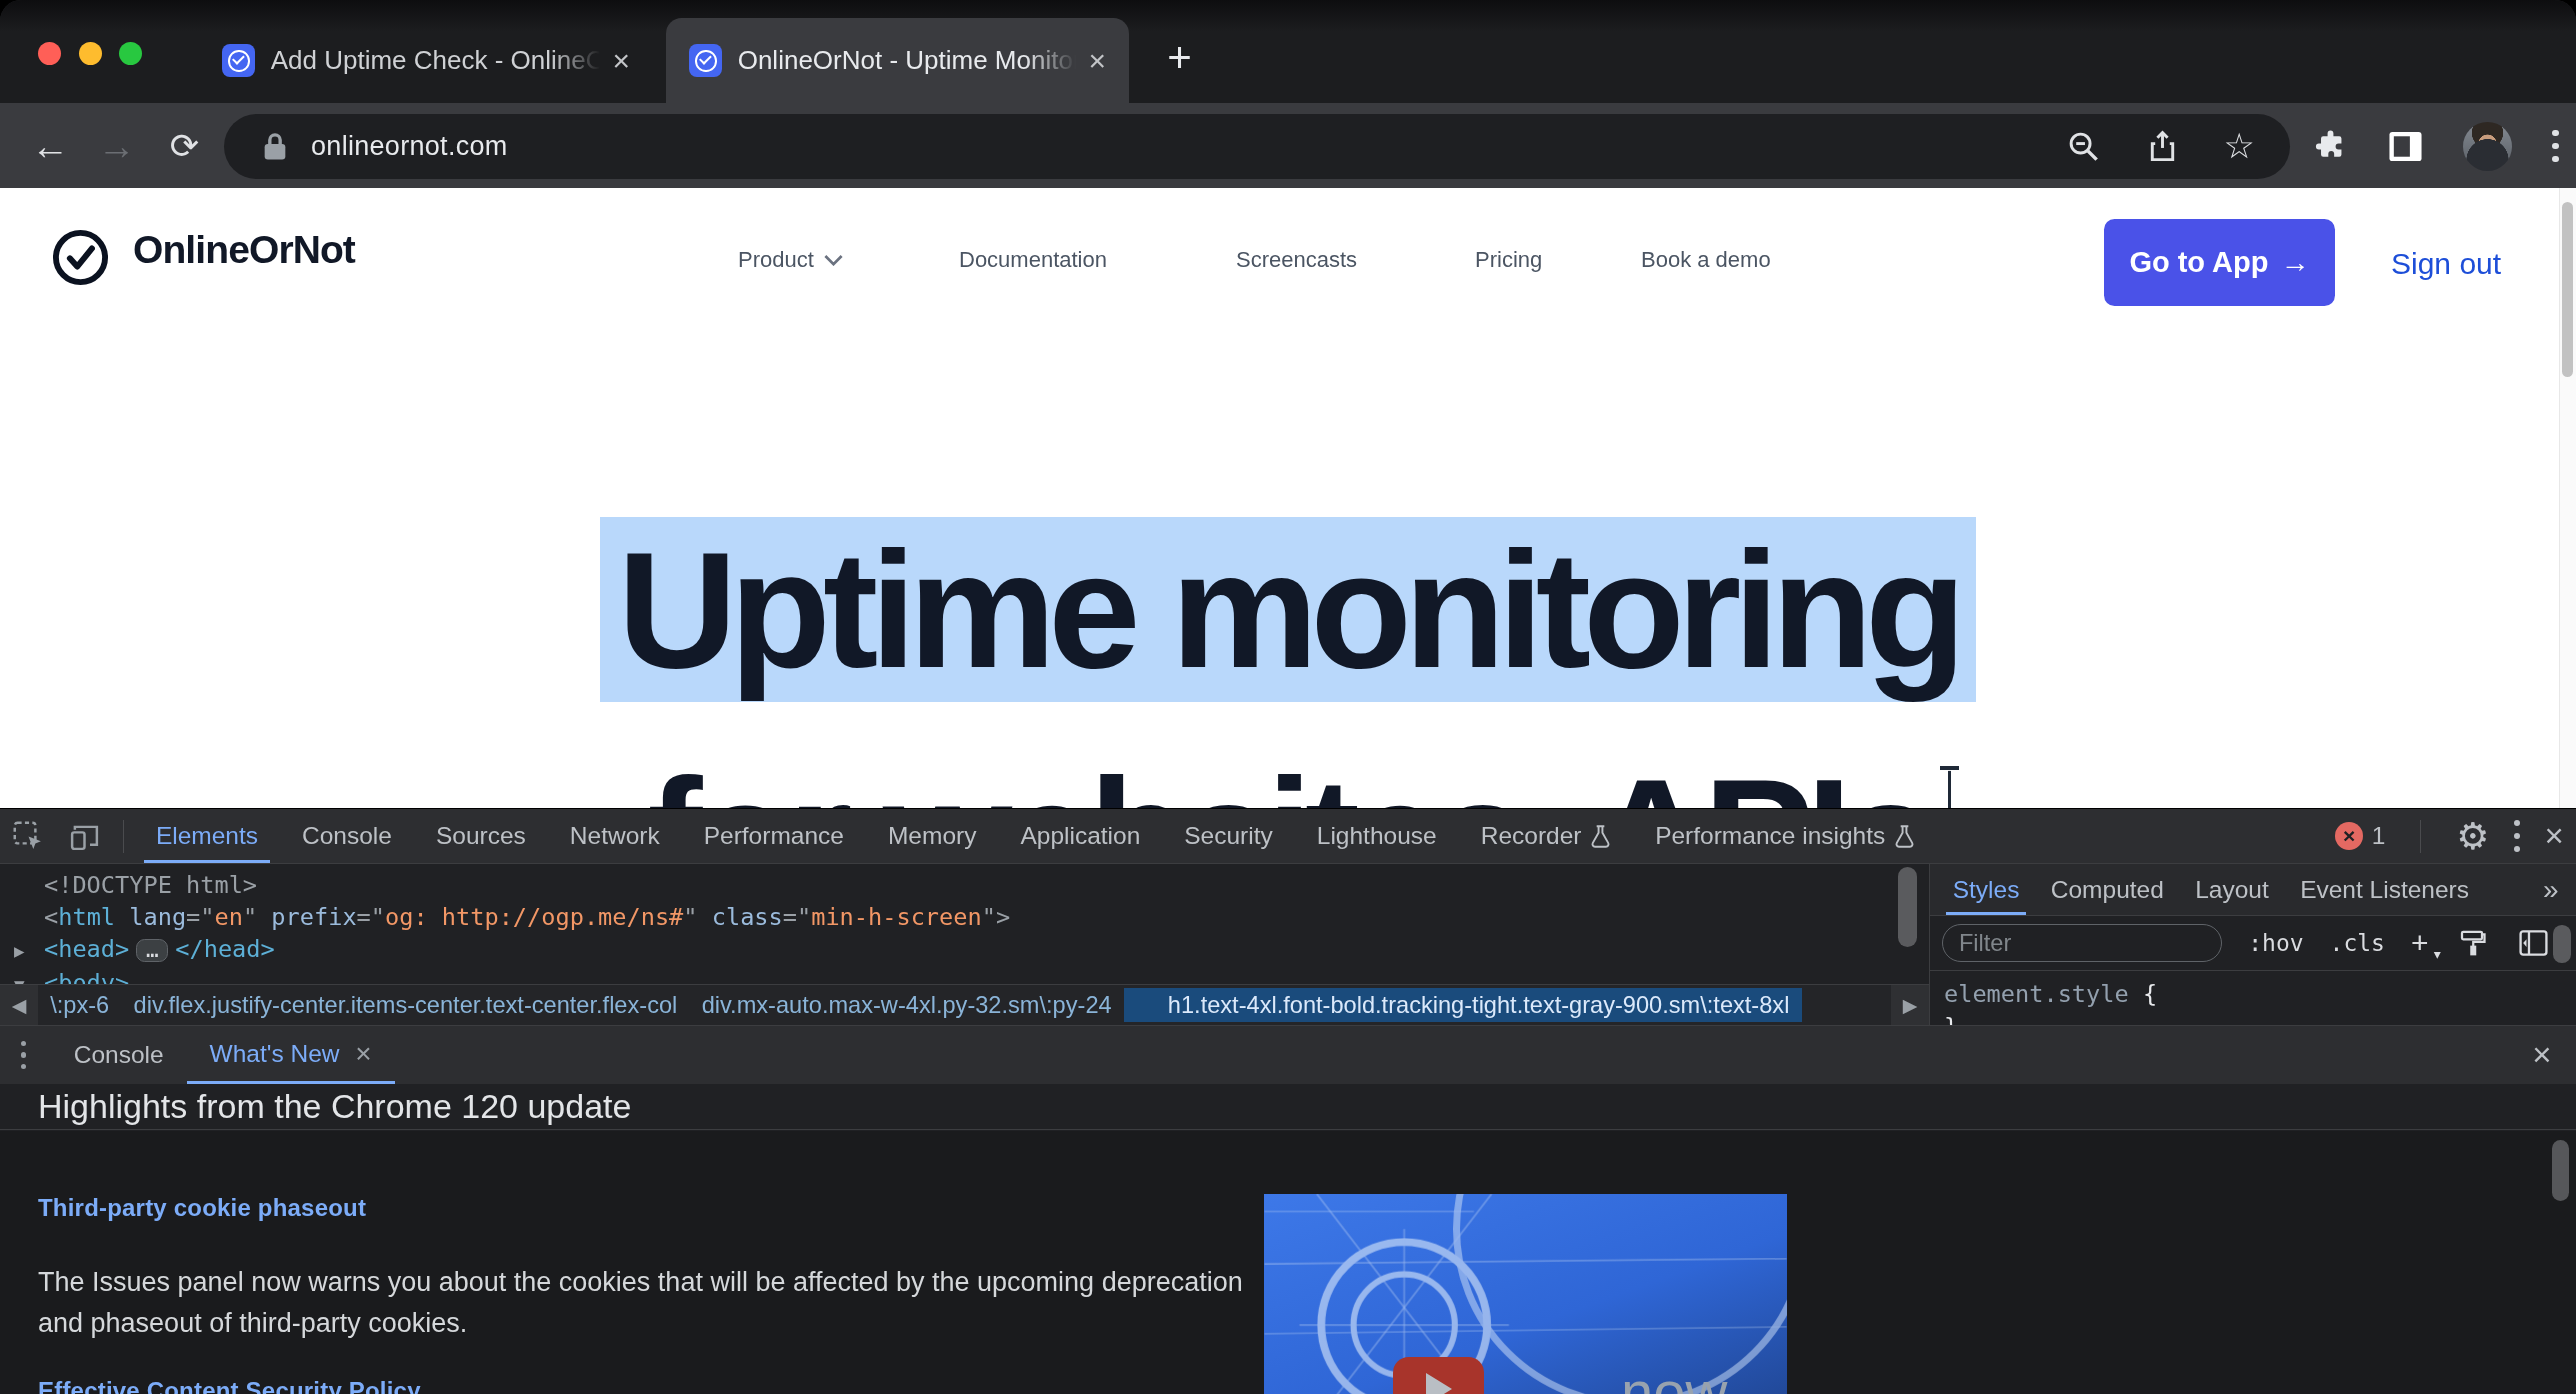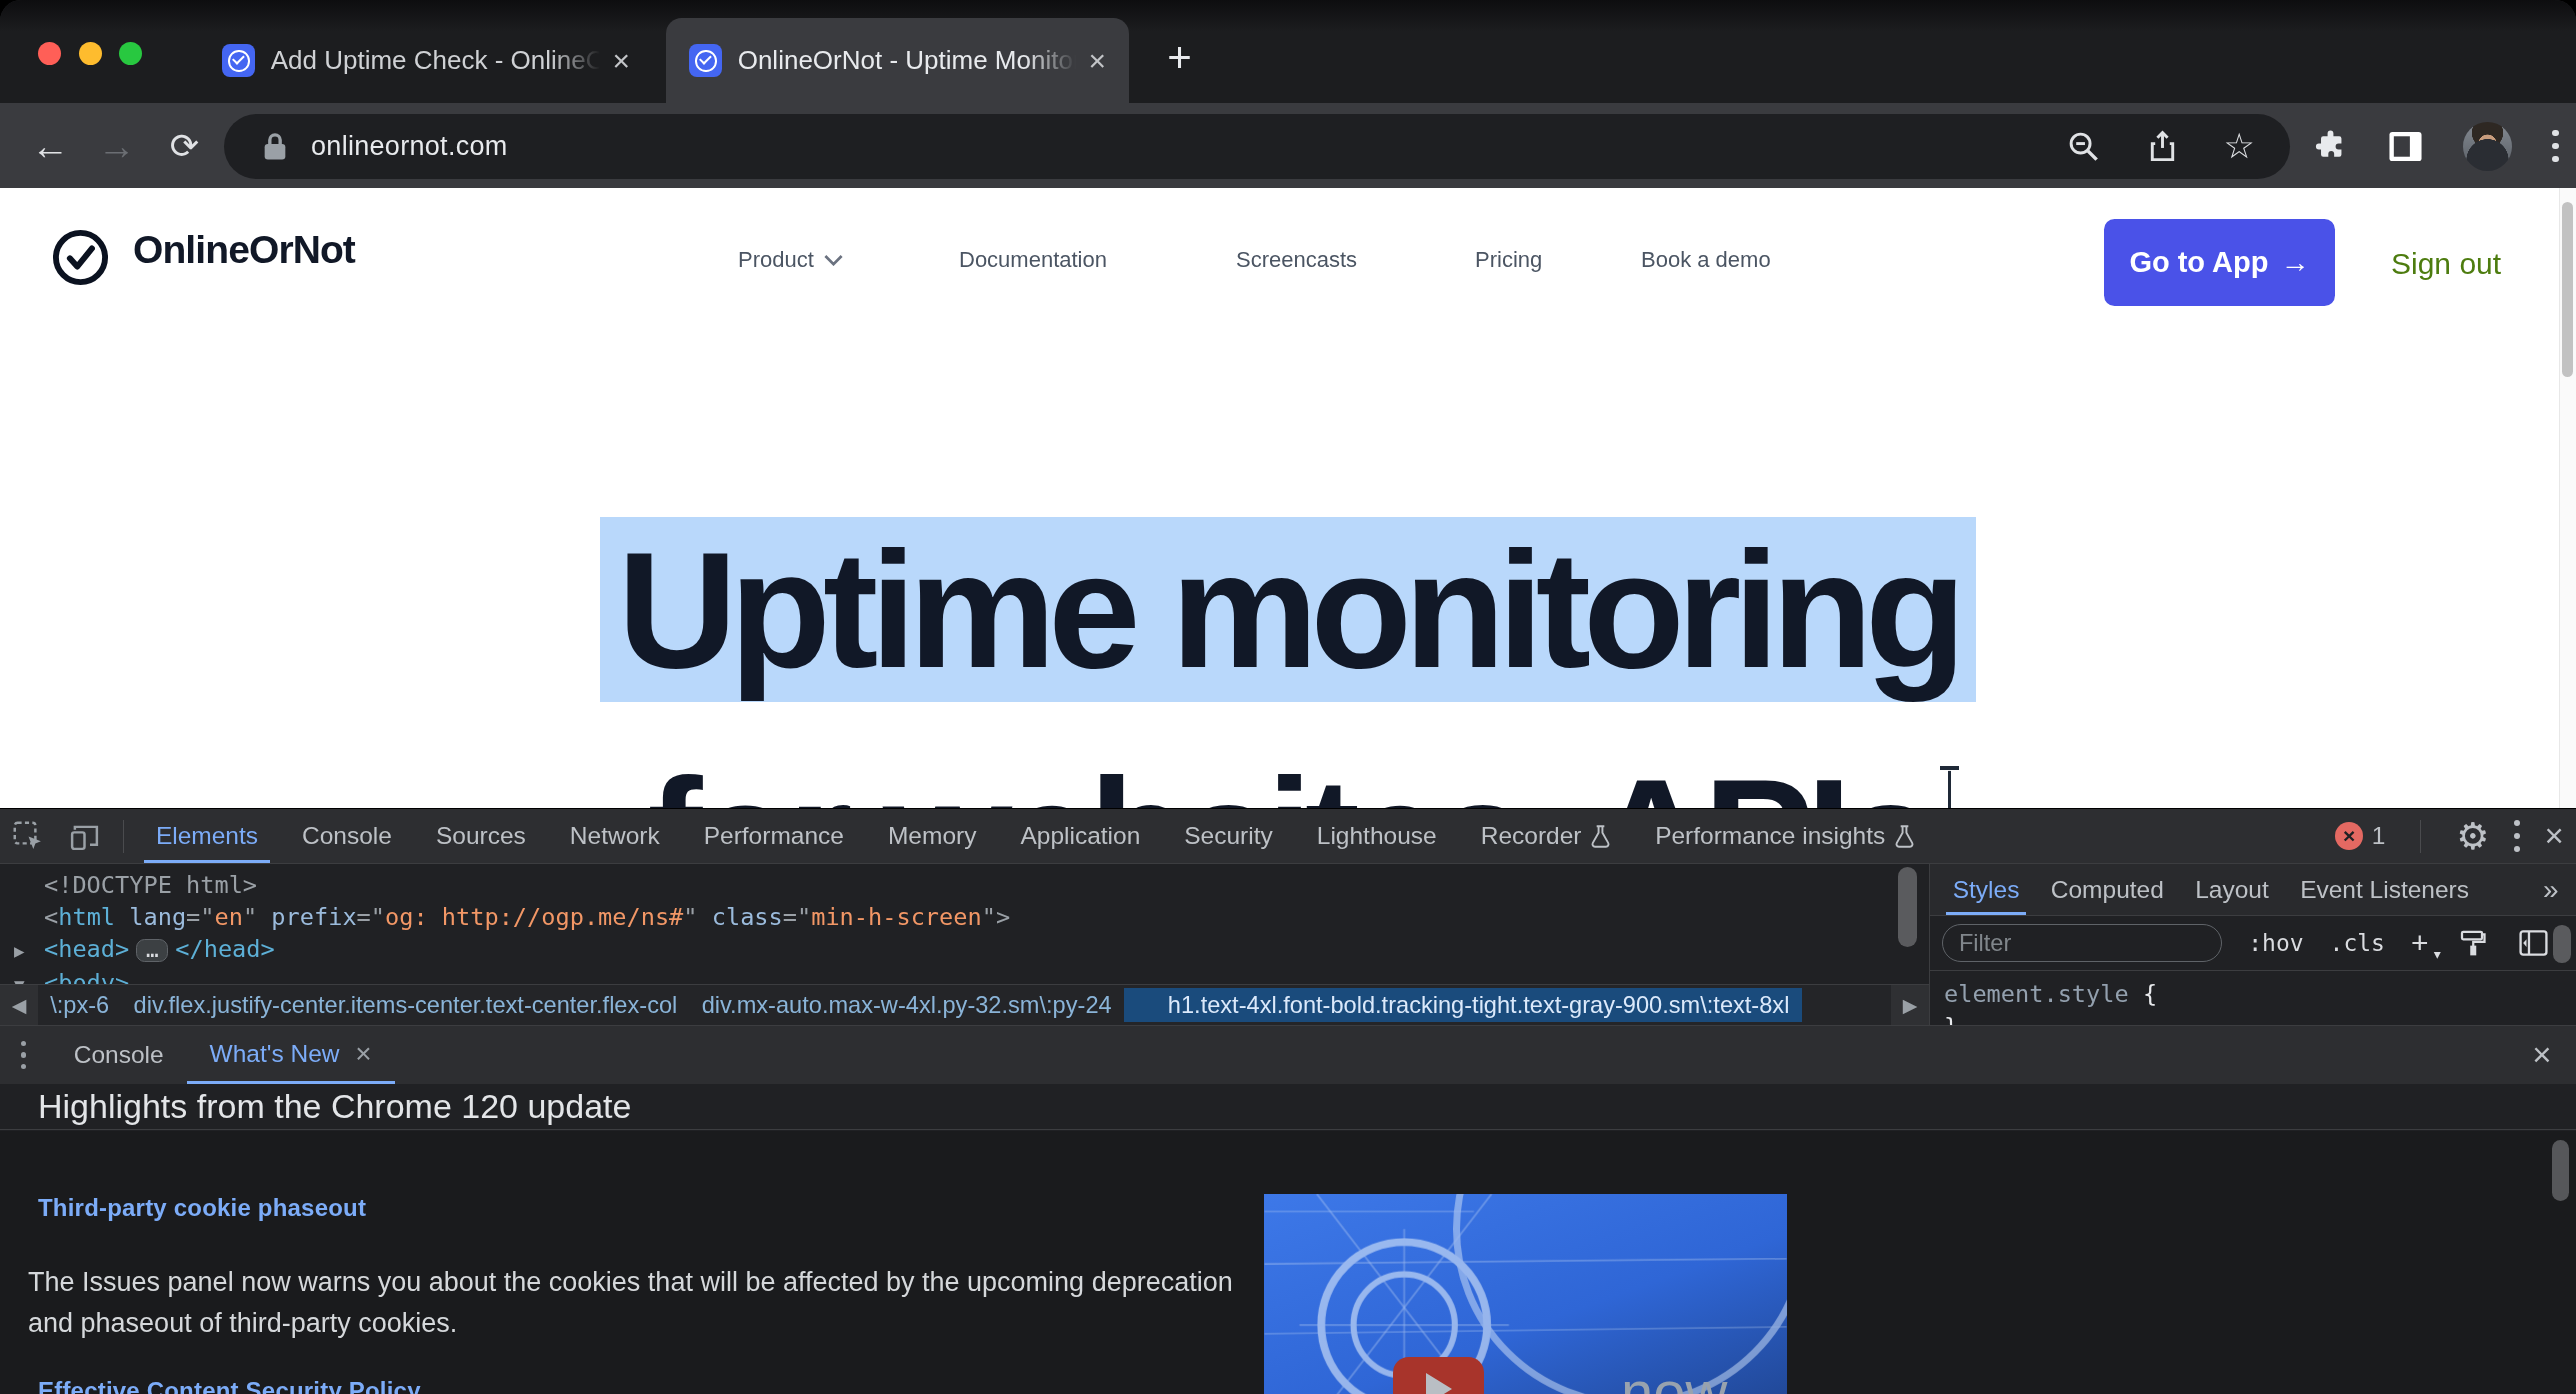--- a/index.html
+++ b/index.html
@@ -54,21 +54,21 @@
   .kebab i { width:6.1px; height:6.1px; border-radius:50%; background:#e0e2e5; }
 
   
   .page { position:absolute; left:0; top:188px; width:100%; height:620px; background:#fff; overflow:hidden; }
   .brand { position:absolute; left:51px; top:40px; display:flex; align-items:flex-start; gap:23px; }
   .brand-name { font-size:39px; font-weight:bold; color:#111827; letter-spacing:-0.9px; }
   .site-nav-item { position:absolute; top:59px; font-size:22px; color:#4b5563; display:flex; align-items:center; gap:10.5px; }
   .cta { position:absolute; left:2104px; top:31px; width:231px; height:87px; background:#4a52e8;
          border-radius:10.5px; color:#fff; font-size:29px; font-weight:bold;
          display:flex; align-items:center; justify-content:center; gap:12.2px; }
-  .signout { position:absolute; left:2391px; top:59px; font-size:30px; color:#4d7c0f; }
+  .signout { position:absolute; left:2391px; top:59px; font-size:30px; color:#1d4ed8; }
   .hero { position:absolute; left:0; top:308px; width:100%; text-align:center;
           font-weight:bold; font-size:166px; letter-spacing:-7.9px; color:#111827; line-height:227px; }
   .hl { background:#b9d8fb; padding:0 17.5px; }
   .ibeam { position:absolute; left:1938px; top:578px; width:23px; height:61px; }
   .ibeam::before { content:""; position:absolute; left:9.6px; top:0; bottom:0; width:3.5px; background:#1f2937; box-shadow:0 0 0 0.9px #fff; }
   .ibeam::after { content:""; position:absolute; left:1.7px; top:0; width:19px; height:3.5px; background:#1f2937;
                   box-shadow:0 54px 0 #1f2937, 0 0 0 0.9px #fff; }
   .page-scroll { position:absolute; right:0; top:0; width:17.5px; height:100%; background:#fafafa; border-left:0.9px solid #e8e8e8; }
   .page-thumb { position:absolute; right:2.6px; top:14px; width:11.4px; height:175px; border-radius:6.1px; background:#c2c2c2; }
 
@@ -135,21 +135,21 @@
   .drawer-active { height:100%; display:flex; align-items:center; gap:15.7px; padding:0 23px;
                    color:#7cacf8; border-bottom:3.5px solid #7cacf8; }
   .drawer-active .x { color:#9aa0a6; font-size:28px; }
   .drawer-close { margin-left:auto; margin-right:24.5px; font-size:33px; color:#bdc1c6; }
 
   .wn-header { position:absolute; left:0; top:275px; width:100%; height:46px; background:#202124;
                border-bottom:0.9px solid #3c3d40; display:flex; align-items:center; padding-left:38px;
                color:#e3e5e8; font-size:34px; }
   .wn-body { position:absolute; left:0; top:322px; width:100%; height:265px; background:#1a1b1d; overflow:hidden; }
   .wn-title { position:absolute; left:38px; font-size:24px; font-weight:bold; color:#7cacf8; letter-spacing:0.2px; }
-  .wn-text { position:absolute; left:28px; top:131px; width:1241px; font-size:27px; line-height:41px; color:#d5d8db; }
+  .wn-text { position:absolute; left:38px; top:131px; width:1241px; font-size:27px; line-height:41px; color:#d5d8db; }
   .wn-scroll { position:absolute; right:7px; top:8.7px; width:17.5px; height:61px; background:#56575a; border-radius:8.7px; }
 
   .video { position:absolute; left:1264px; top:63px; width:523px; height:227px; overflow:hidden;
            background:linear-gradient(160deg,#3d78e8 0%,#2f66d6 55%,#1f448f 100%); }
   .video svg { position:absolute; left:0; top:0; }
   .play { position:absolute; left:129px; top:163px; width:91px; height:65px; background:#a8342b; border-radius:15.7px; }
   .play::after { content:""; position:absolute; left:33px; top:15.7px; border-left:26px solid #b9bec4;
                  border-top:16.6px solid transparent; border-bottom:16.6px solid transparent; }
   .vid-caption { position:absolute; left:357px; top:164px; font-size:58px; color:#98a2ae; }
 

